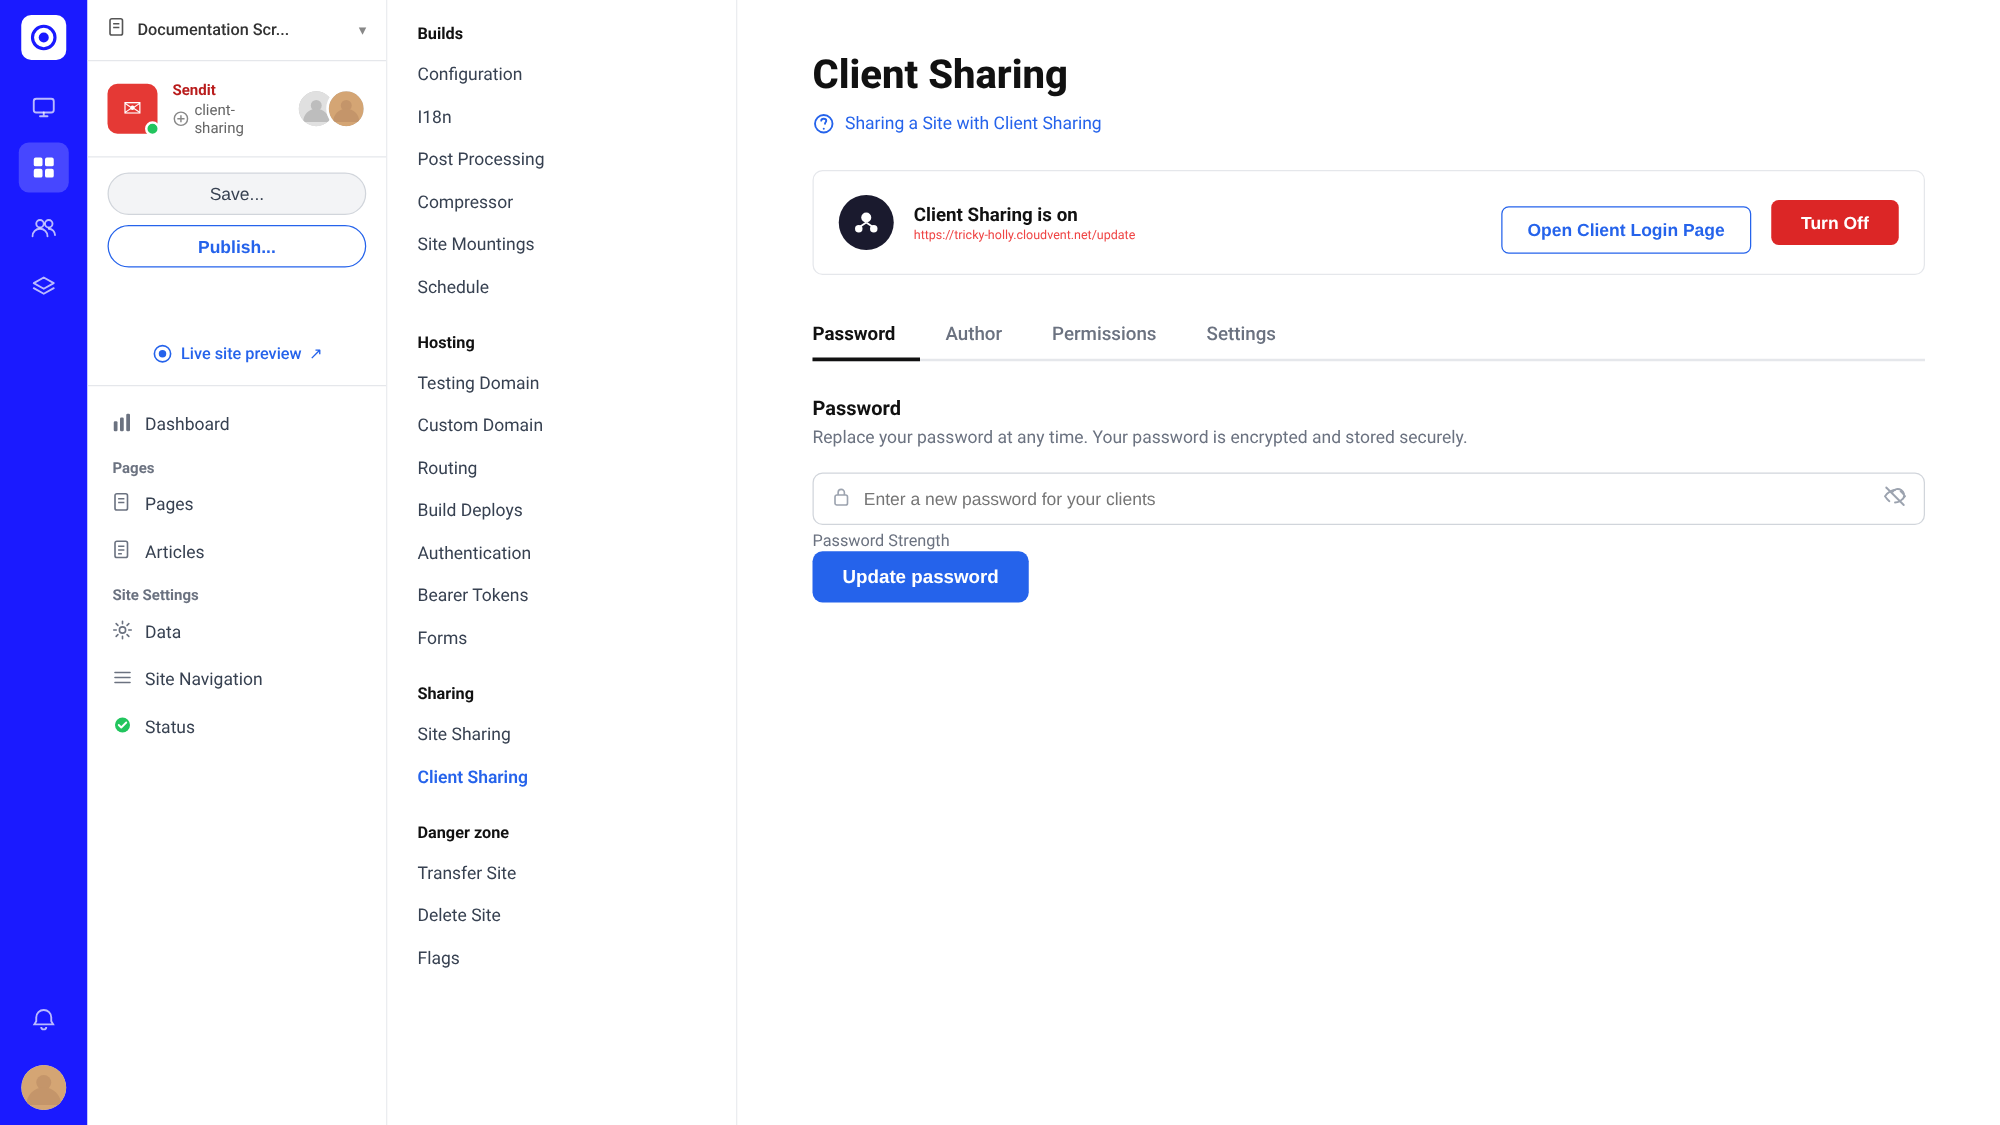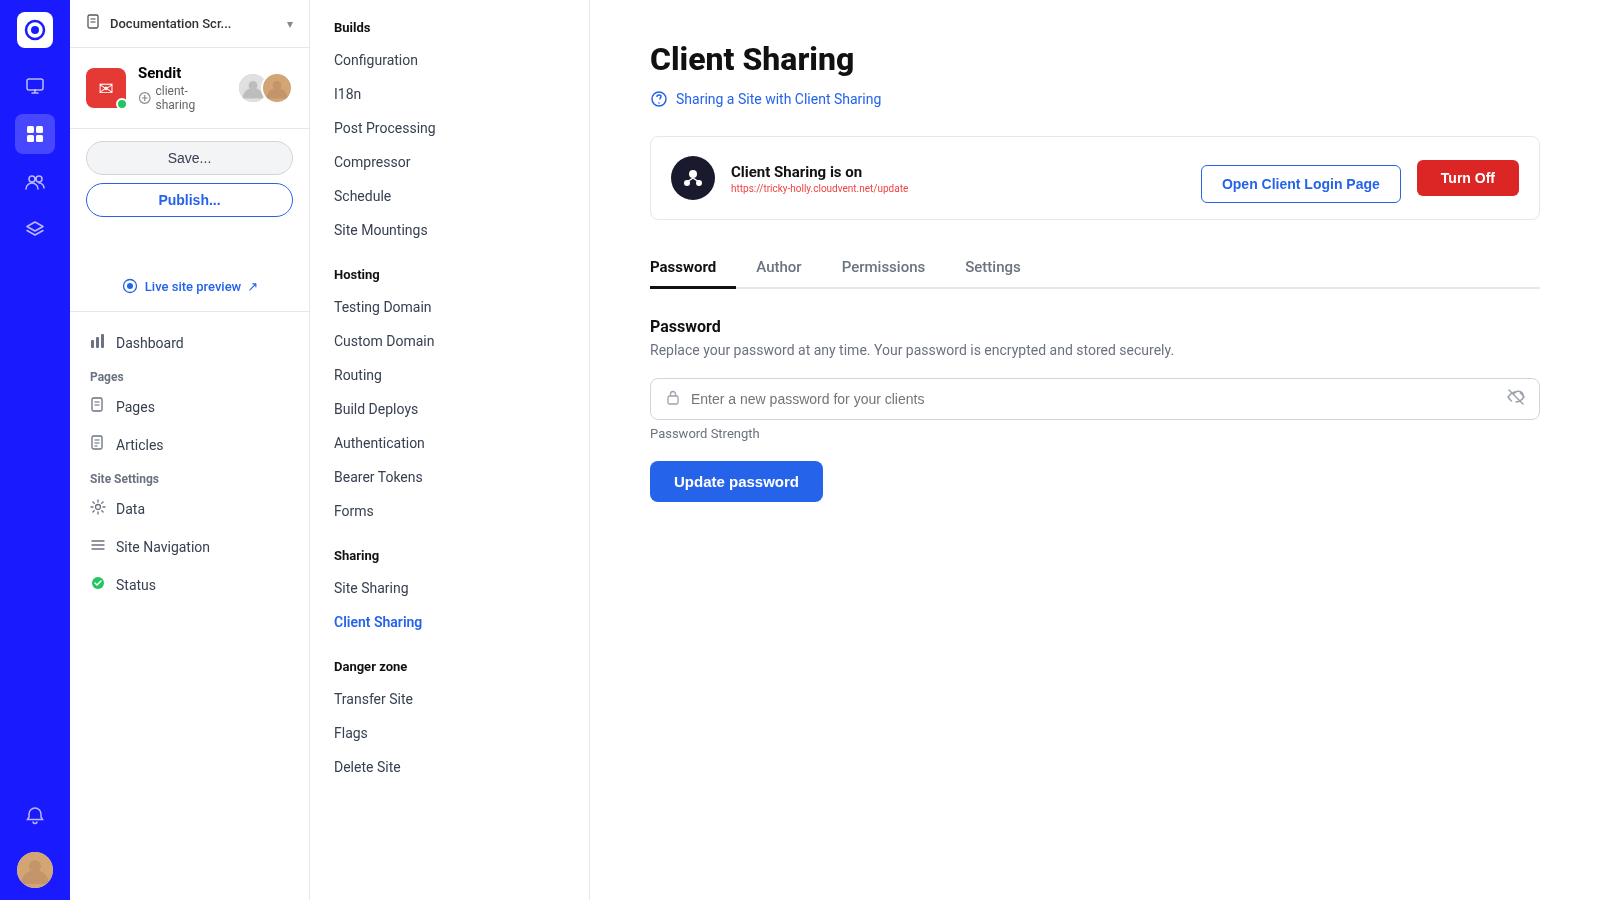--- a/index.html
+++ b/index.html
@@ -100,21 +100,21 @@
     }
     .site-icon .green-dot {
       position: absolute;
       bottom: -2px; right: -2px;
       width: 12px; height: 12px;
       background: #22c55e;
       border-radius: 50%;
       border: 2px solid white;
     }
     .site-details { flex: 1; }
-    .site-name { font-weight: 700; font-size: 15px; color: #000000; }
+    .site-name { font-weight: 700; font-size: 12px; color: #b91c1c; }
     .site-sub { font-size: 12px; color: #666; display: flex; align-items: center; gap: 4px; margin-top: 2px; }
     .site-avatars {
       display: flex;
       align-items: center;
     }
     .site-avatar {
       width: 32px; height: 32px;
       border-radius: 50%;
       background: #ccc;
       border: 2px solid white;
@@ -339,21 +339,20 @@
       background: transparent;
     }
     .password-input-wrap .eye-icon {
       color: #9ca3af;
       font-size: 16px;
       cursor: pointer;
     }
     .password-strength {
       font-size: 13px;
       color: #6b7280;
-      margin-bottom: 20px;
     }
     .btn-update-password {
       background: #2563eb;
       border: none;
       border-radius: 8px;
       padding: 12px 24px;
       font-size: 15px;
       font-weight: 600;
       color: white;
       cursor: pointer;
@@ -541,40 +540,40 @@
   </div>
 </div>
 
 <div class="middle-panel">
 
   <div class="middle-section-label">Builds</div>
   <div class="middle-item">Configuration</div>
   <div class="middle-item">I18n</div>
   <div class="middle-item">Post Processing</div>
   <div class="middle-item">Compressor</div>
+  <div class="middle-item">Site Mountings</div>
   <div class="middle-item">Schedule</div>
-  <div class="middle-item">Site Mountings</div>
 
   <div class="middle-section-label">Hosting</div>
   <div class="middle-item">Testing Domain</div>
   <div class="middle-item">Custom Domain</div>
   <div class="middle-item">Routing</div>
   <div class="middle-item">Build Deploys</div>
   <div class="middle-item">Authentication</div>
   <div class="middle-item">Bearer Tokens</div>
   <div class="middle-item">Forms</div>
 
   <div class="middle-section-label">Sharing</div>
   <div class="middle-item">Site Sharing</div>
   <div class="middle-item active">Client Sharing</div>
 
   <div class="middle-section-label">Danger zone</div>
   <div class="middle-item">Transfer Site</div>
+  <div class="middle-item">Delete Site</div>
   <div class="middle-item">Flags</div>
-  <div class="middle-item">Delete Site</div>
 </div>
 
 <div class="main-content">
   <h1 class="page-title">Client Sharing</h1>
 
   <a class="help-link">
     <svg width="18" height="18" viewBox="0 0 18 18" fill="none">
       <path d="M2 9C2 5.134 5.134 2 9 2s7 3.134 7 7-3.134 7-7 7-7-3.134-7-7z" stroke="#2563eb" stroke-width="1.5"></path>
       <path d="M7 6.5C7 5.672 7.895 5 9 5s2 .672 2 1.5c0 1-1 1.5-1 2.5" stroke="#2563eb" stroke-width="1.5" stroke-linecap="round"></path>
       <circle cx="9" cy="13" r="0.8" fill="#2563eb"></circle>

